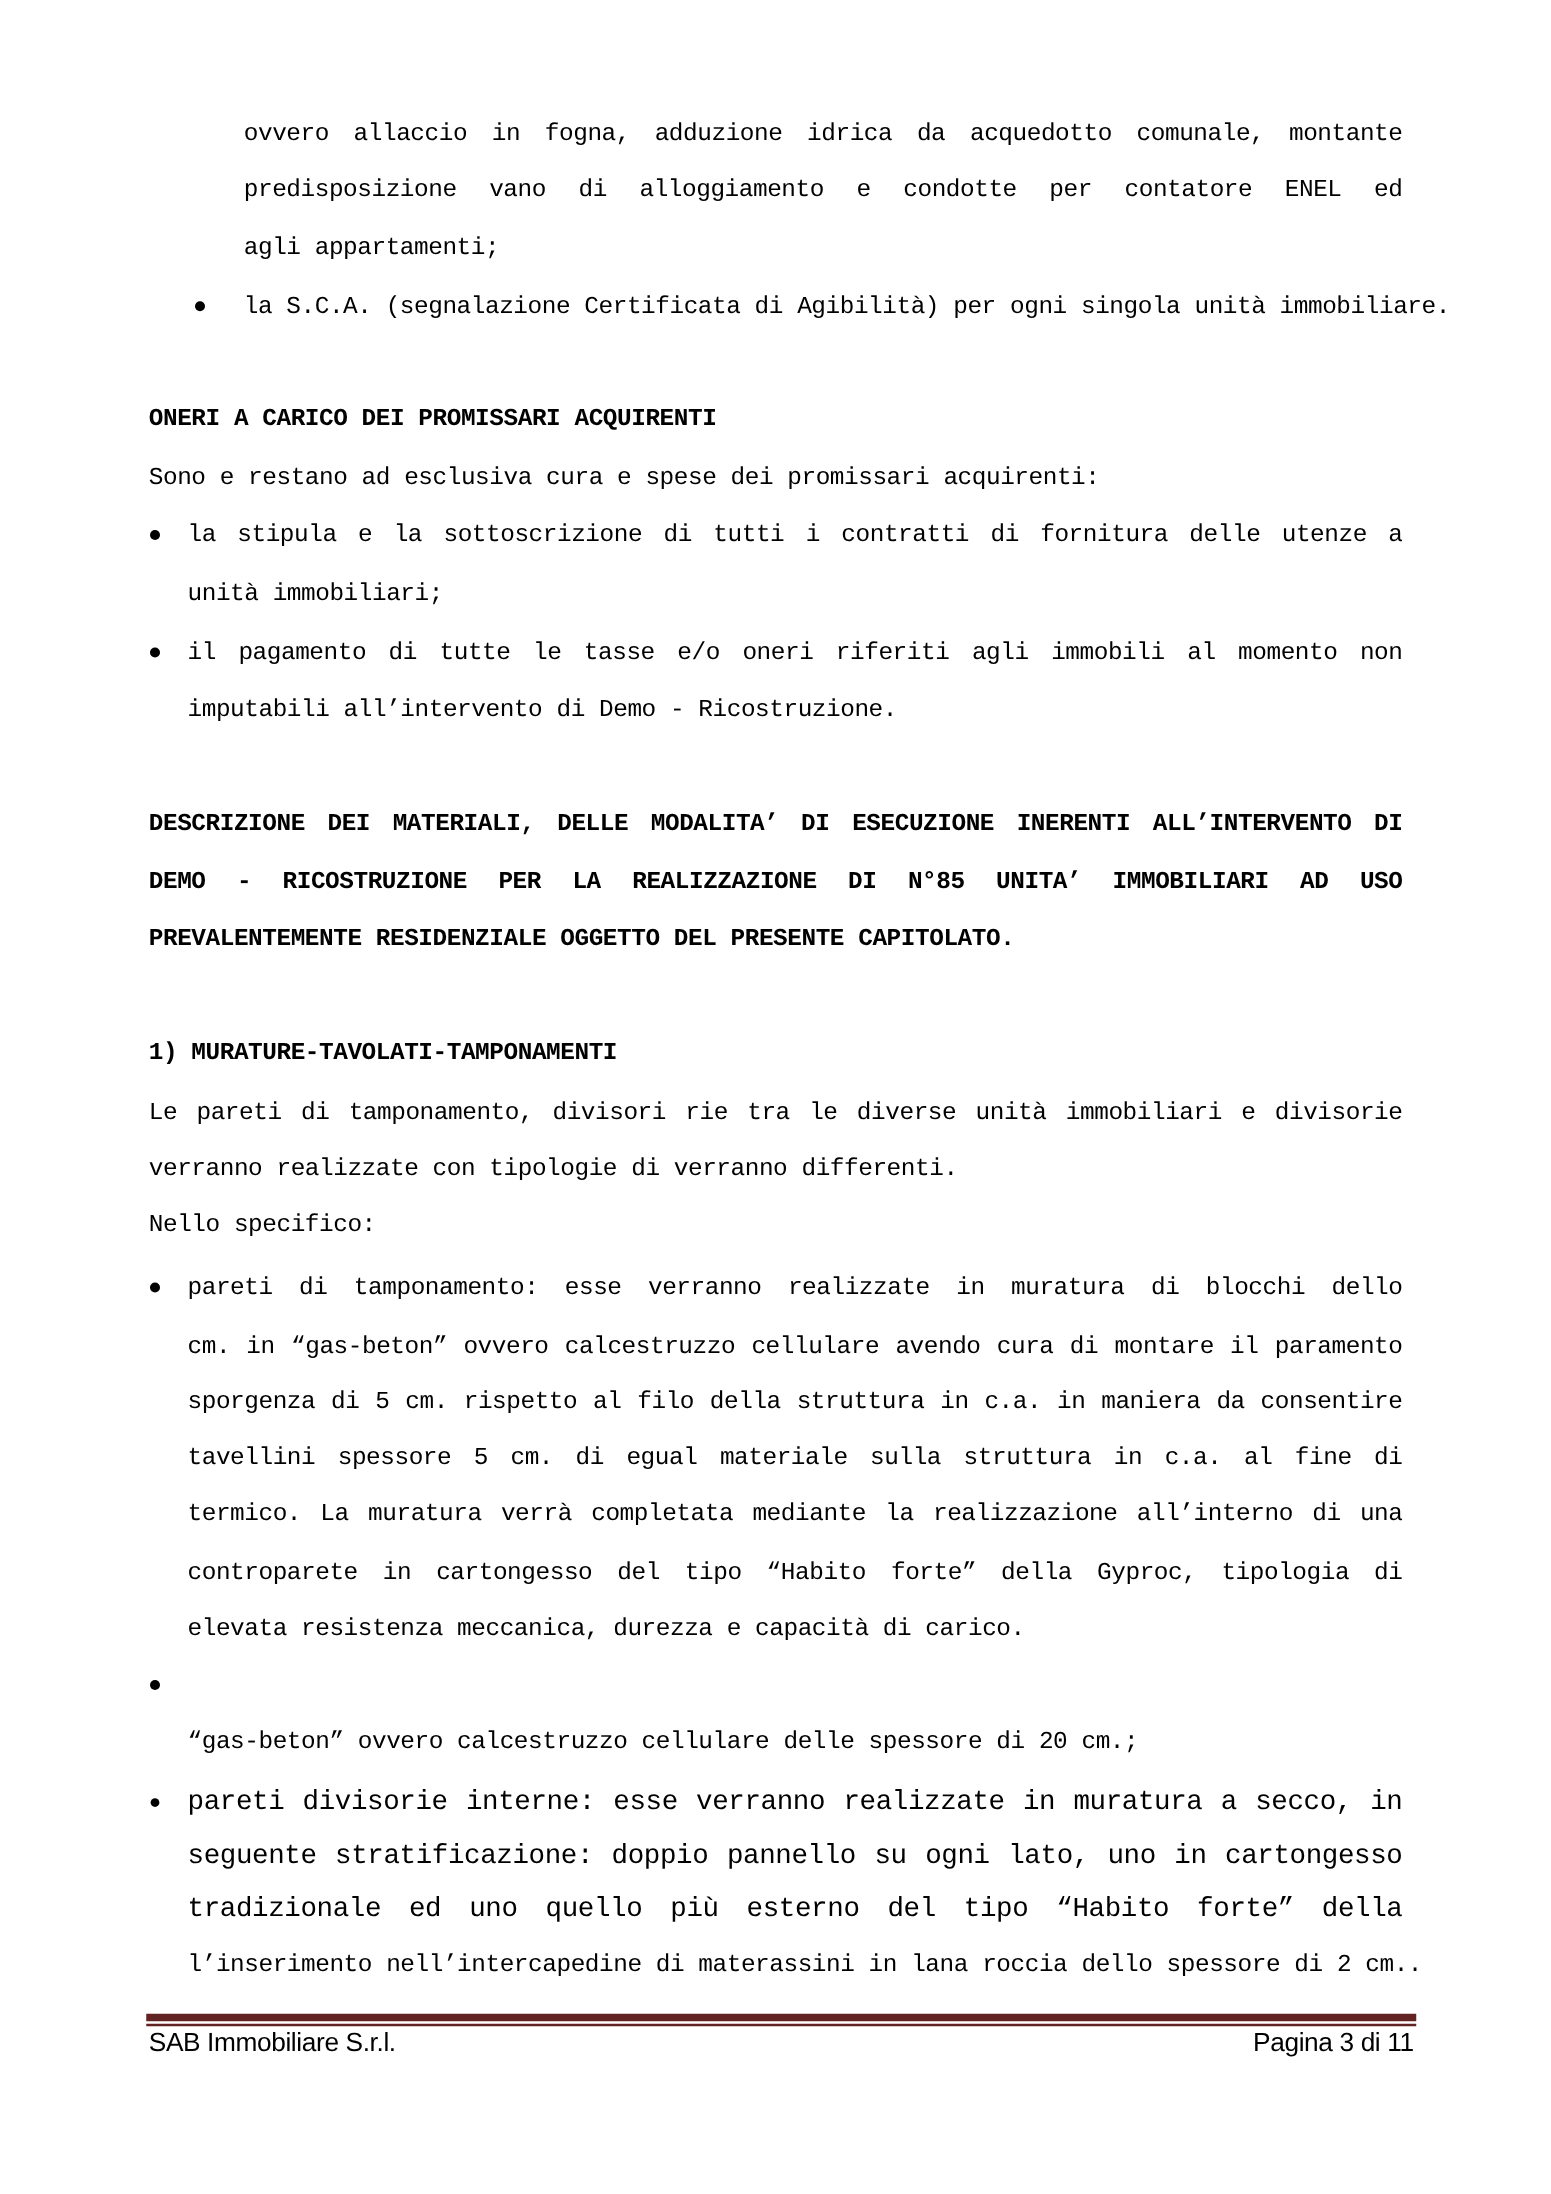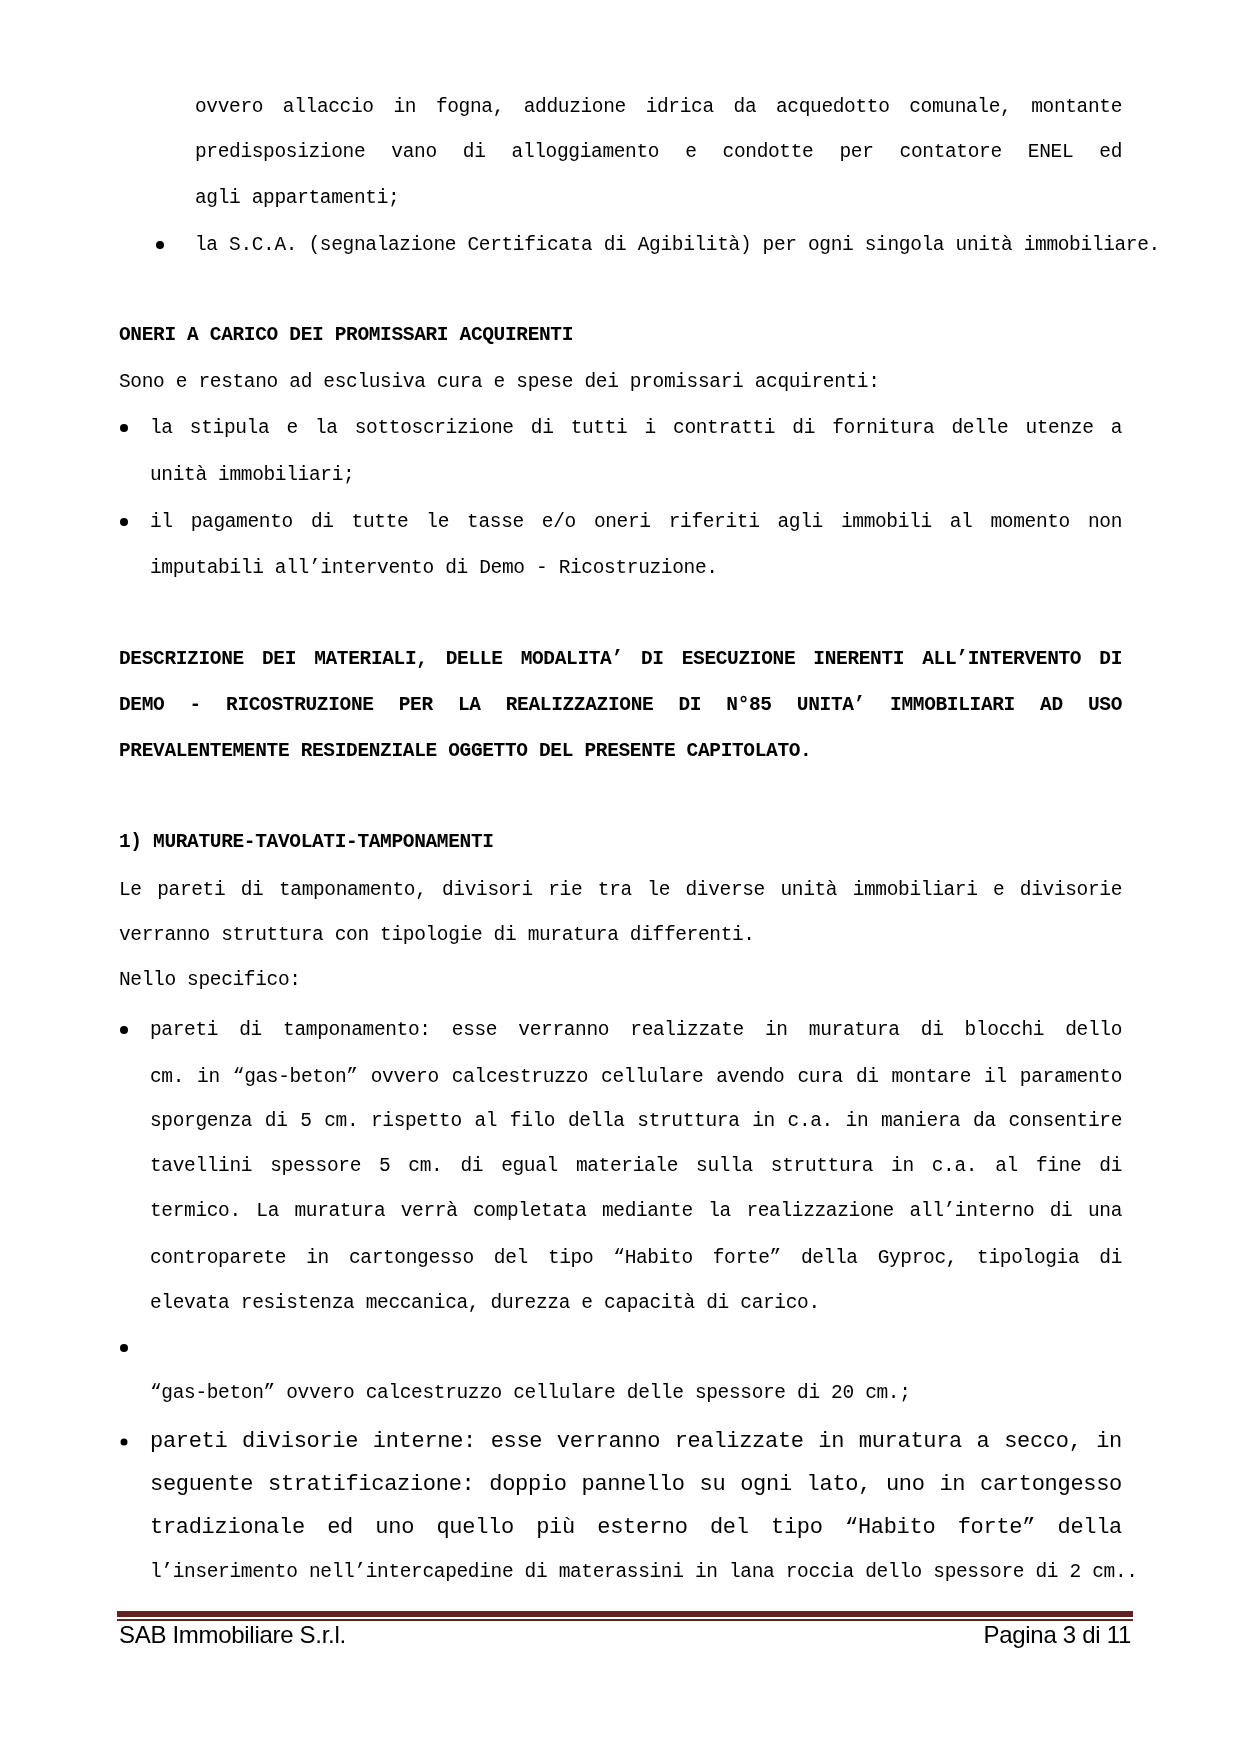--- a/index.html
+++ b/index.html
@@ -7,21 +7,21 @@
          font-family: "Liberation Sans", "DejaVu Sans", sans-serif; color: #000; }
   .page { position: absolute; left: 0; top: 0; width: 1241px; height: 1755px; background: #fff; }
   .ln { position: absolute; white-space: nowrap; font-size: 19.5px; line-height: 24px;
         transform: translateY(-50%); letter-spacing: -0.35px; font-family: Liberation Mono, monospace; }
   .j { text-align: justify; text-align-last: justify; white-space: normal; overflow: hidden; height: 24px; }
   .b { font-weight: bold; }
   .sm { font-size: 22px; letter-spacing: -0.3px; }
   .bul { position: absolute; width: 8px; height: 8px; border-radius: 50%; background: #000; transform: translate(-50%, -50%); }
   .rule-thick { position: absolute; left: 117px; width: 1016px; top: 1611px; height: 6px; background: #622423; }
   .rule-thin { position: absolute; left: 117px; width: 1016px; top: 1619px; height: 2px; background: #622423; }
-  .foot { position: absolute; top: 1635px; transform: translateY(-50%); font-size: 24px; letter-spacing: -0.3px; }
+  .foot { position: absolute; top: 1635px; transform: translateY(-50%); font-size: 21px; letter-spacing: -0.3px; }
 </style>
 </head>
 <body>
 
 <div class="page">
 
   <div class="ln j" style="left:195px;width:927px;top:107px">ovvero allaccio in fogna, adduzione idrica da acquedotto comunale, montante principale,</div>
   <div class="ln j" style="left:195px;width:927px;top:152px">predisposizione vano di alloggiamento e condotte per contatore ENEL ed alimentazione</div>
   <div class="ln" style="left:195px;top:198px">agli appartamenti;</div>
 
@@ -38,21 +38,21 @@
   <span class="bul" style="left:124px;top:522px"></span>
   <div class="ln j" style="left:150px;width:972px;top:522px">il pagamento di tutte le tasse e/o oneri riferiti agli immobili al momento non prevedibili, e non</div>
   <div class="ln" style="left:150px;top:568px">imputabili all’intervento di Demo - Ricostruzione.</div>
 
   <div class="ln j b" style="left:119px;width:1003px;top:659px">DESCRIZIONE DEI MATERIALI, DELLE MODALITA’ DI ESECUZIONE INERENTI ALL’INTERVENTO DI</div>
   <div class="ln j b" style="left:119px;width:1003px;top:705px">DEMO - RICOSTRUZIONE PER LA REALIZZAZIONE DI N°85 UNITA’ IMMOBILIARI AD USO</div>
   <div class="ln b" style="left:119px;top:751px">PREVALENTEMENTE RESIDENZIALE OGGETTO DEL PRESENTE CAPITOLATO.</div>
 
   <div class="ln b" style="left:119px;top:842px">1) MURATURE-TAVOLATI-TAMPONAMENTI</div>
   <div class="ln j" style="left:119px;width:1003px;top:890px">Le pareti di tamponamento, divisori rie tra le diverse unità immobiliari e divisorie interne,</div>
-  <div class="ln" style="left:119px;top:935px">verranno struttura con tipologie di muratura differenti.</div>
+  <div class="ln" style="left:119px;top:935px">verranno realizzate con tipologie di verranno differenti.</div>
   <div class="ln" style="left:119px;top:980px">Nello specifico:</div>
 
   <span class="bul" style="left:124px;top:1030px"></span>
   <div class="ln j" style="left:150px;width:972px;top:1030px">pareti di tamponamento: esse verranno realizzate in muratura di blocchi dello spessore di 30</div>
   <div class="ln j" style="left:150px;width:972px;top:1077px">cm. in “gas-beton” ovvero calcestruzzo cellulare avendo cura di montare il paramento con una</div>
   <div class="ln j" style="left:150px;width:972px;top:1121px">sporgenza di 5 cm. rispetto al filo della struttura in c.a. in maniera da consentire il montaggio di</div>
   <div class="ln j" style="left:150px;width:972px;top:1166px">tavellini spessore 5 cm. di egual materiale sulla struttura in c.a. al fine di mitigare il ponte</div>
   <div class="ln j" style="left:150px;width:972px;top:1211px">termico. La muratura verrà completata mediante la realizzazione all’interno di una</div>
   <div class="ln" style="left:150px;top:1303px">elevata resistenza meccanica, durezza e capacità di carico.</div>
   <div class="ln j" style="left:150px;width:972px;top:1258px">controparete in cartongesso del tipo “Habito forte” della Gyproc, tipologia di pannellatura ad</div>

